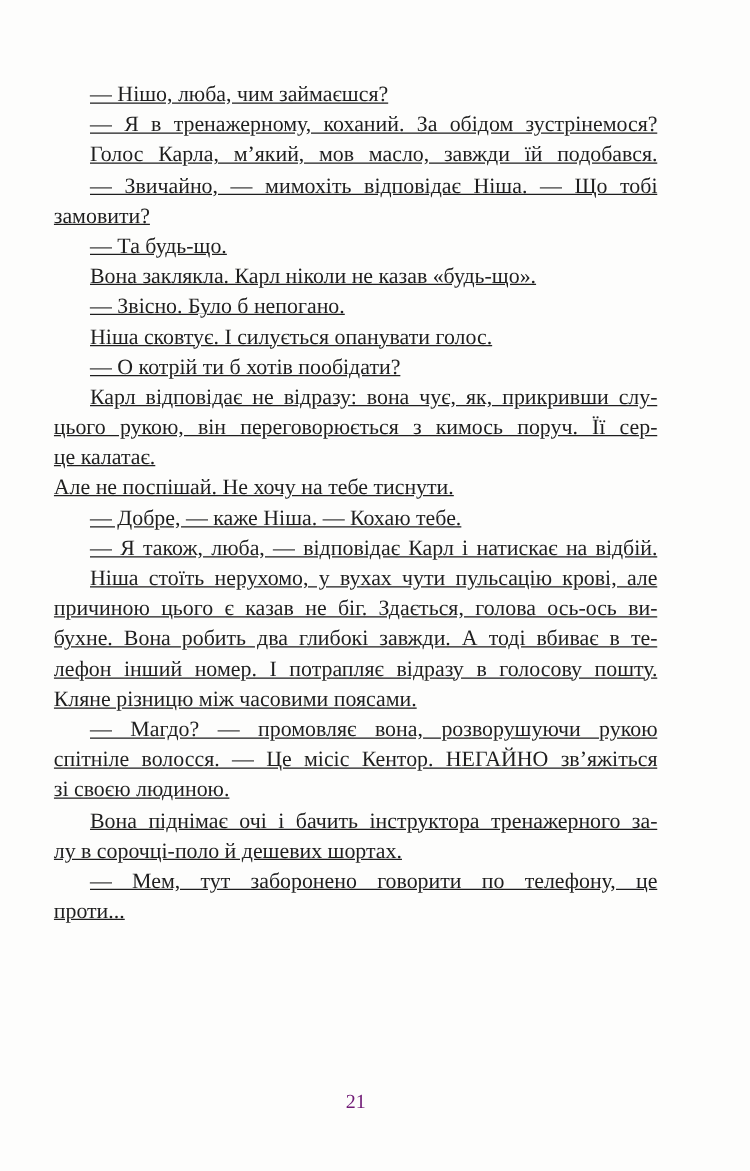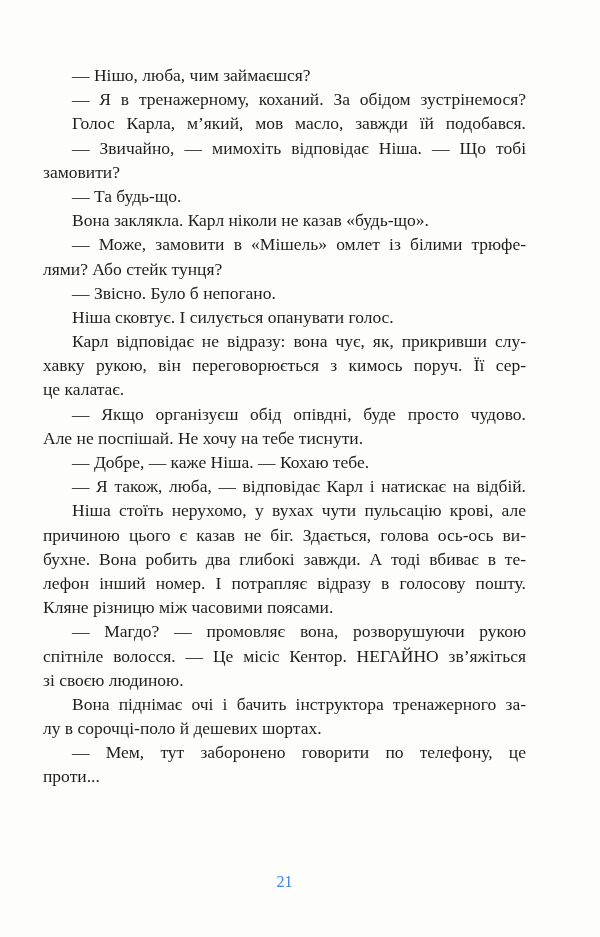--- a/index.html
+++ b/index.html
@@ -29,36 +29,37 @@
   .para {
     margin: 0;
     padding: 0;
   }
   .line {
     text-align: justify;
     text-align-last: left;
     max-height: 24.2px;
     overflow: hidden;
     hyphens: none;
+    text-decoration: underline;
   }
   .line.fill {
     text-align-last: justify;
   }
   .line.indent {
     text-indent: 29px;
   }
   .folio {
     position: absolute;
     left: 43px;
     top: 871px;
     width: 483px;
     text-align: center;
     font-size: 16px;
     line-height: 22px;
-    color: #3b82f6;
+    color: #701a75;
   }
 </style>
 </head>
 <body>
 
 <div class="page">
   <main class="text-block">
       <div class="para">
         <div class="line indent">— Нішо, люба, чим займаєшся?</div>
       </div>
@@ -72,36 +73,34 @@
         <div class="line indent fill">— Звичайно, — мимохіть відповідає Ніша. — Що тобі</div>
         <div class="line">замовити?</div>
       </div>
       <div class="para">
         <div class="line indent">— Та будь-що.</div>
       </div>
       <div class="para">
         <div class="line indent">Вона заклякла. Карл ніколи не казав «будь-що».</div>
       </div>
       <div class="para">
-        <div class="line indent fill">— Може, замовити в «Мішель» омлет із білими трюфе-</div>
-        <div class="line">лями? Або стейк тунця?</div>
-      </div>
-      <div class="para">
         <div class="line indent">— Звісно. Було б непогано.</div>
       </div>
       <div class="para">
         <div class="line indent">Ніша сковтує. І силується опанувати голос.</div>
       </div>
       <div class="para">
+        <div class="line indent">— О котрій ти б хотів пообідати?</div>
+      </div>
+      <div class="para">
         <div class="line indent fill">Карл відповідає не відразу: вона чує, як, прикривши слу-</div>
-        <div class="line fill">хавку рукою, він переговорюється з кимось поруч. Її сер-</div>
+        <div class="line fill">цього рукою, він переговорюється з кимось поруч. Її сер-</div>
         <div class="line">це калатає.</div>
       </div>
       <div class="para">
-        <div class="line indent fill">— Якщо організуєш обід опівдні, буде просто чудово.</div>
         <div class="line">Але не поспішай. Не хочу на тебе тиснути.</div>
       </div>
       <div class="para">
         <div class="line indent">— Добре, — каже Ніша. — Кохаю тебе.</div>
       </div>
       <div class="para">
         <div class="line indent fill">— Я також, люба, — відповідає Карл і натискає на відбій.</div>
       </div>
       <div class="para">
         <div class="line indent fill">Ніша стоїть нерухомо, у вухах чути пульсацію крові, але</div>

